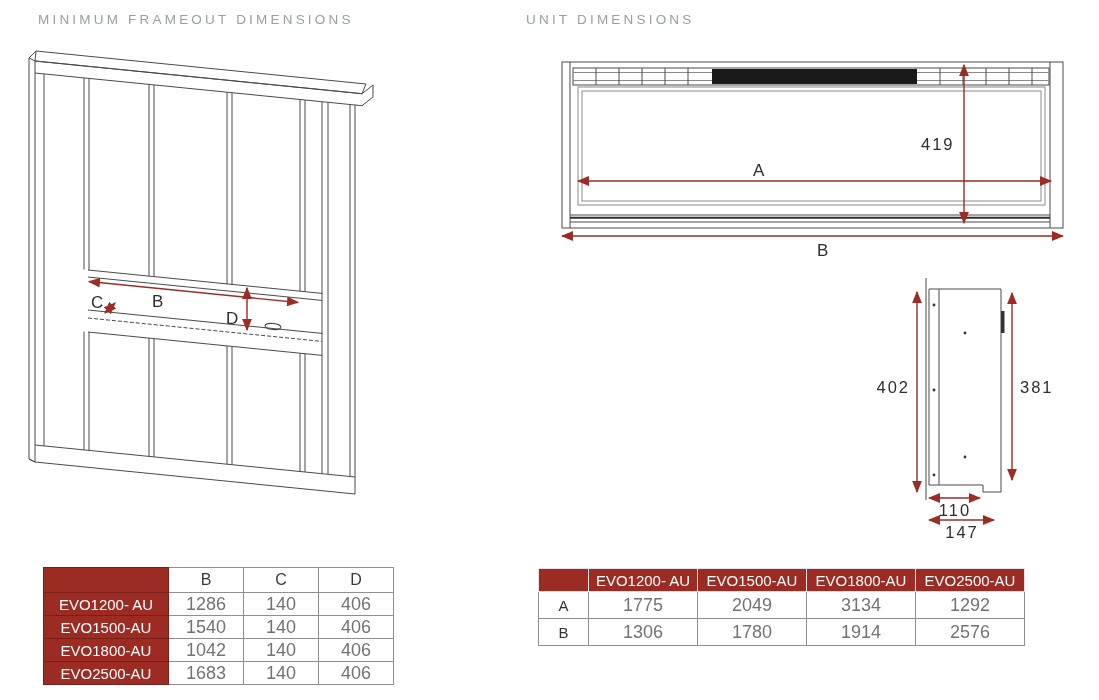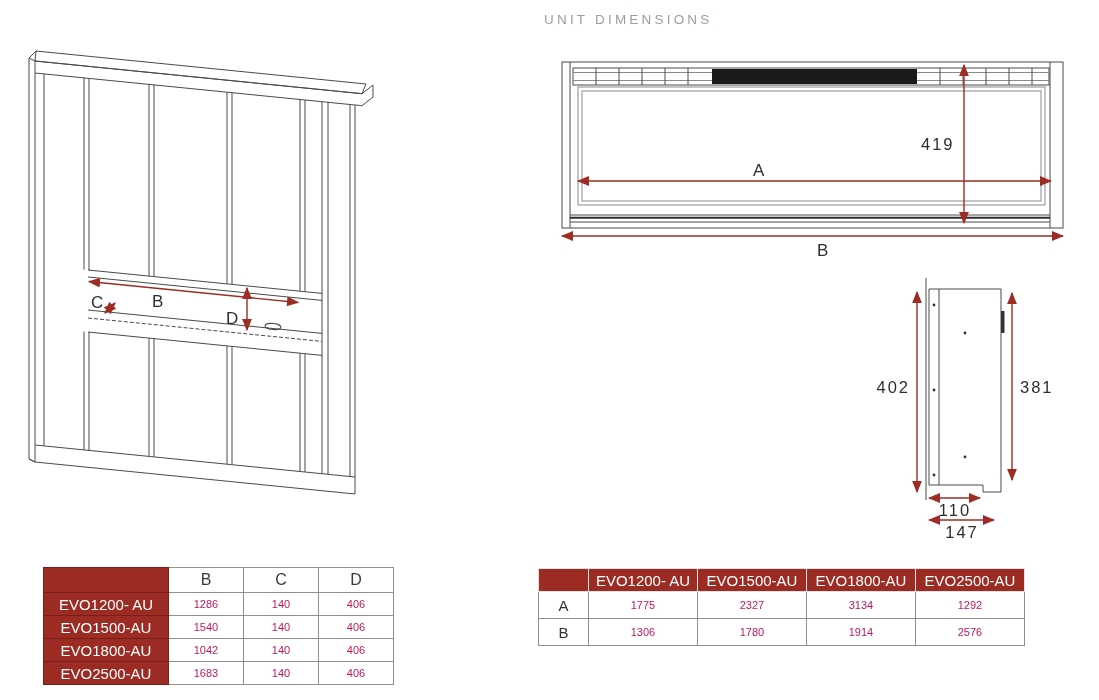--- a/index.html
+++ b/index.html
@@ -1,47 +1,48 @@
 <!DOCTYPE html>
 <html><head>
 <meta charset="utf-8">
 <style>
   html,body{margin:0;padding:0;background:#ffffff;}
   .page{position:relative;width:1099px;height:700px;background:#fff;overflow:hidden;
         font-family:"Liberation Sans", sans-serif;}
   .sec-title{position:absolute;top:12px;font-size:13.5px;letter-spacing:3.2px;
         color:#98a0a4;font-weight:400;}
   #title-left{left:38px;}
-  #title-right{left:544px;}
+  #title-right{left:526px;}
   svg{position:absolute;overflow:visible;}
   svg text{font-family:"Liberation Sans", sans-serif;fill:#2e2e2e;}
   .dimnum{font-size:16.5px;letter-spacing:2px;}
   .dimletter{font-size:17px;}
   .ln{stroke:#4a4a4a;stroke-width:1;fill:none;}
   .lnlight{stroke:#8a8a8a;stroke-width:1;fill:none;}
   .red{stroke:#9d2c24;stroke-width:1.4;fill:none;}
   
   table{border-collapse:collapse;position:absolute;table-layout:fixed;}
   td{text-align:center;vertical-align:middle;border:1px solid #8f8f8f;
-     font-size:11px;color:#be185d;padding:0;}
+     font-size:18px;color:#737373;padding:0;}
   .redcell{background:#9c2b23;color:#ffffff;border:1px solid #77201a;font-size:15px;}
   .redcell-light{background:#9c2b23;color:#ffffff;border:1px solid #e3e3e3;font-size:15px;}
   #table-left{left:43px;top:567px;width:350px;}
   #table-left td{height:22px;}
   #table-left tr.hdr td{height:24px;font-size:16px;color:#3a3a3a;}
   #table-right{left:538px;top:568px;width:486px;}
   #table-right td{height:26px;}
   #table-right tr.hdr td{height:22px;}
   .rowlabel{font-size:15px;color:#333;}
 </style>
 </head>
 <body>
 
 <div class="page">
 
+  <div id="title-left" class="sec-title">MINIMUM FRAMEOUT DIMENSIONS</div>
   <div id="title-right" class="sec-title">UNIT DIMENSIONS</div>
 
   <svg style="left:22px;top:48px;" width="385" height="520" viewBox="0 0 385 520">
     <defs>
       <marker id="ah" viewBox="0 0 10 8" refX="9" refY="4" markerWidth="9" markerHeight="7" orient="auto-start-reverse">
         <path d="M0,0 L10,4 L0,8 Z" fill="#9d2c24"></path>
       </marker>
     </defs>
 
     <g>
@@ -217,21 +218,21 @@
         <tr class="hdr">
       <td class="redcell-light"></td>
       <td class="redcell-light">EVO1200- AU</td>
       <td class="redcell-light">EVO1500-AU</td>
       <td class="redcell-light">EVO1800-AU</td>
       <td class="redcell-light">EVO2500-AU</td>
     </tr>
     <tr>
       <td class="rowlabel">A</td>
       <td>1775</td>
-      <td>2327</td>
+      <td>2049</td>
       <td>3134</td>
       <td>1292</td>
     </tr>
     <tr>
       <td class="rowlabel">B</td>
       <td>1306</td>
       <td>1780</td>
       <td>1914</td>
       <td>2576</td>
     </tr>

